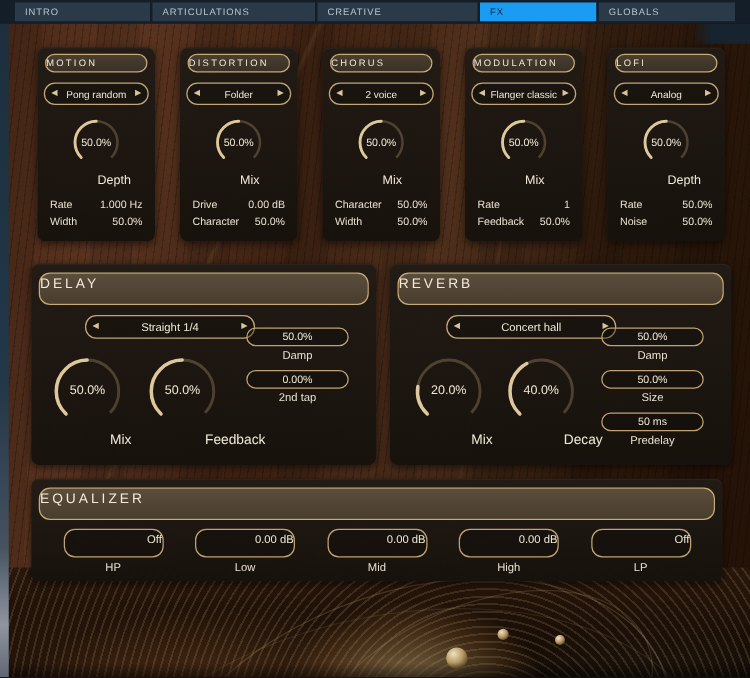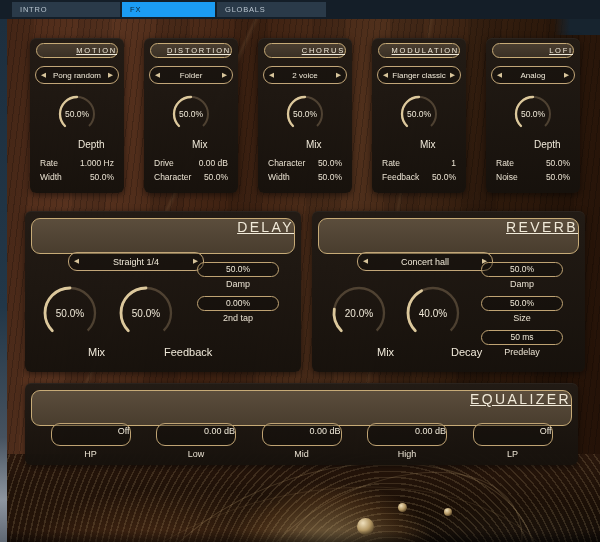--- a/index.html
+++ b/index.html
@@ -45,26 +45,26 @@
   .p3{width:8px;height:8px;left:444px;top:54px;}
   .stage::after{content:"";position:absolute;left:0;right:0;bottom:0;height:12px;z-index:2;
     background:linear-gradient(rgba(0,0,0,0),rgba(0,0,0,0.55));pointer-events:none;}
 
   
   .card{position:absolute;box-sizing:border-box;border-radius:6px;z-index:2;
     background:linear-gradient(180deg,rgba(34,27,21,0.97),rgba(22,17,12,0.97));
     box-shadow:0 2px 7px rgba(0,0,0,0.55), inset 0 1px 0 rgba(255,255,255,0.04);}
   .sm{top:19px;width:94px;height:155px;display:flex;flex-direction:column;}
 
-  .title{box-sizing:border-box;border:1px solid #c7ab77;border-radius:8px;text-align:right;
-    color:#f1ead9;letter-spacing:1.8px;text-decoration:underline;}
+  .title{box-sizing:border-box;border:1px solid #c7ab77;border-radius:8px;text-align:left;
+    color:#f1ead9;letter-spacing:1.8px;}
   .sm-title{margin:5px 6px 0;height:15px;line-height:14px;font-size:7.5px;
     background:linear-gradient(#4a3e30,#3a3025);}
-  .section-title{position:absolute;left:6px;right:6px;top:7px;height:36px;line-height:17px;
-    font-size:14px;letter-spacing:2.4px;border-radius:9px;
+  .section-title{position:absolute;left:6px;right:6px;top:7px;height:26px;line-height:17px;
+    font-size:11px;letter-spacing:2.4px;border-radius:9px;
     background:linear-gradient(#5b4d3c,#493d2e);}
 
   .sel{box-sizing:border-box;border:1px solid #c2a678;border-radius:9px;display:flex;
     align-items:center;padding:0 5px;background:rgba(14,11,8,0.35);margin-left:28px;}
   .sm .sel{margin:8px 5px 0;height:18px;}
   .sel .arr{font-size:6.5px;color:#d8c59c;line-height:1;}
   .sel-label{flex:1;text-align:center;font-size:8px;color:#efe8d7;white-space:nowrap;}
   .sel.big{position:absolute;height:19px;width:136px;top:41px;}
   .sel.big .sel-label{font-size:9px;}
 
@@ -98,20 +98,22 @@
   .band .pill{height:23px;line-height:15px;font-size:9px;border-radius:9px;text-align:right;}
   .band .param-label{margin-top:3px;}
 </style>
 </head>
 <body>
 
 <div class="screen">
 
   <div class="tabbar">
     <div class="tab" style="width:108px">INTRO</div>
+    <div class="tab" style="width:130px">ARTICULATIONS</div>
+    <div class="tab" style="width:128px">CREATIVE</div>
     <div class="tab active" style="width:93px">FX</div>
     <div class="tab" style="width:109px">GLOBALS</div>
   </div>
 
   <div class="stage">
     <div class="corner-patch"></div>
 
     <section class="card sm" style="left:30px">
       <div class="title sm-title">MOTION</div>
       <div class="sel">

